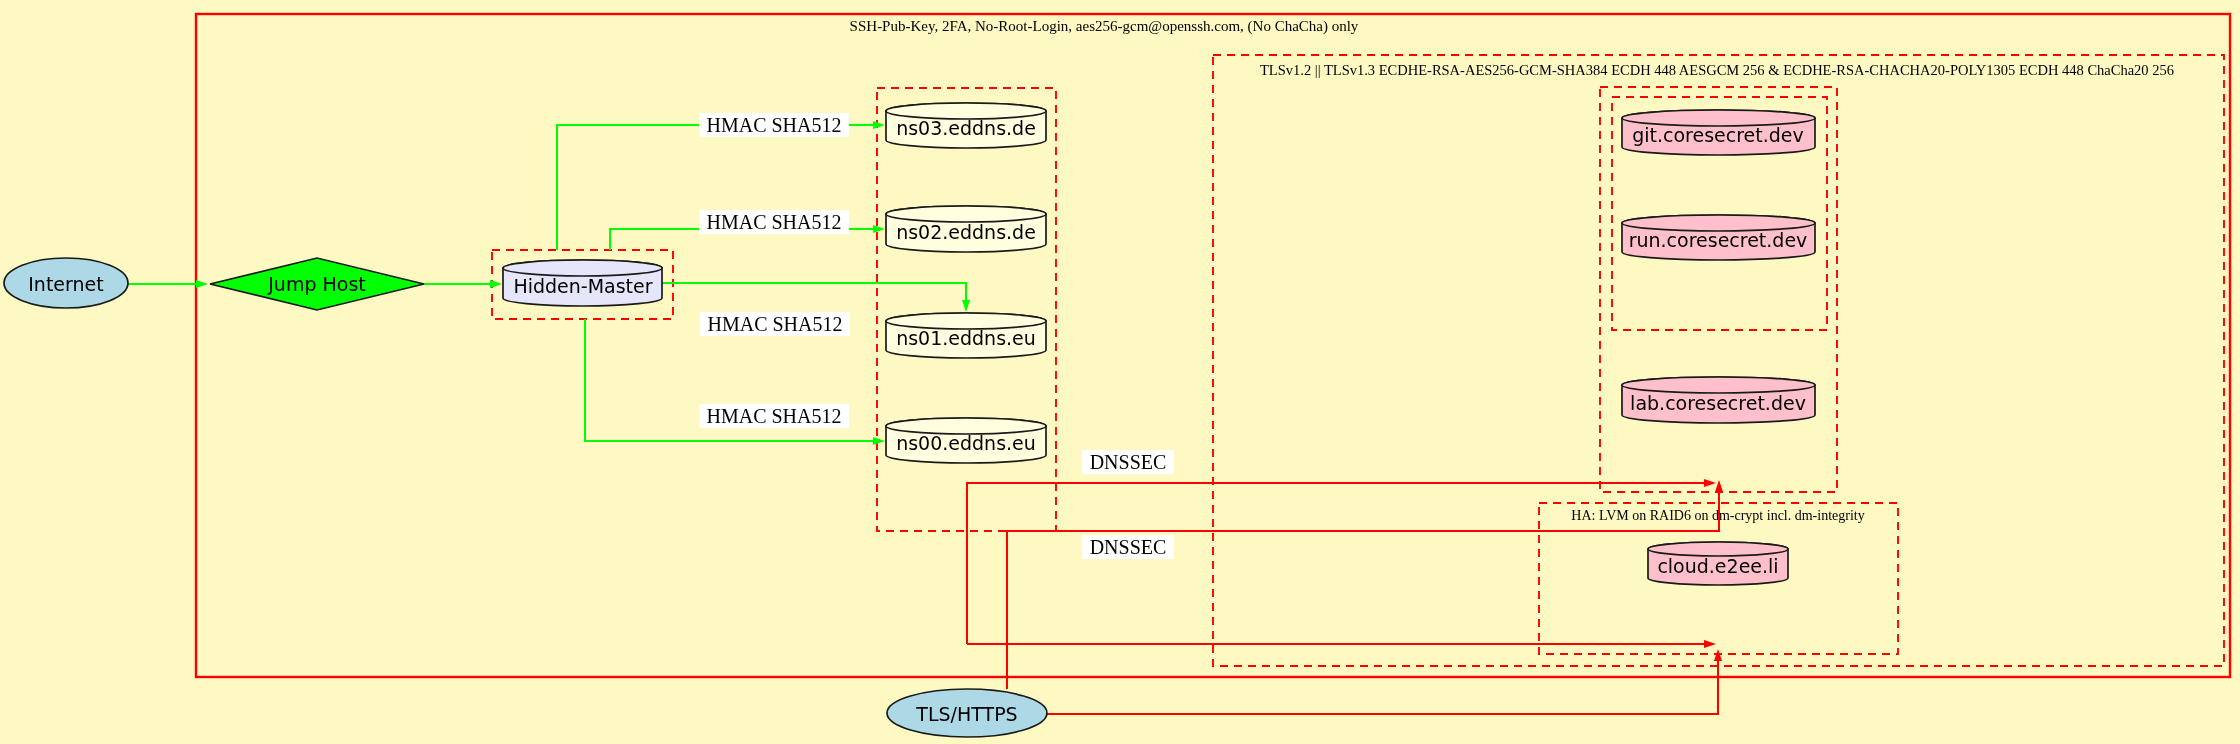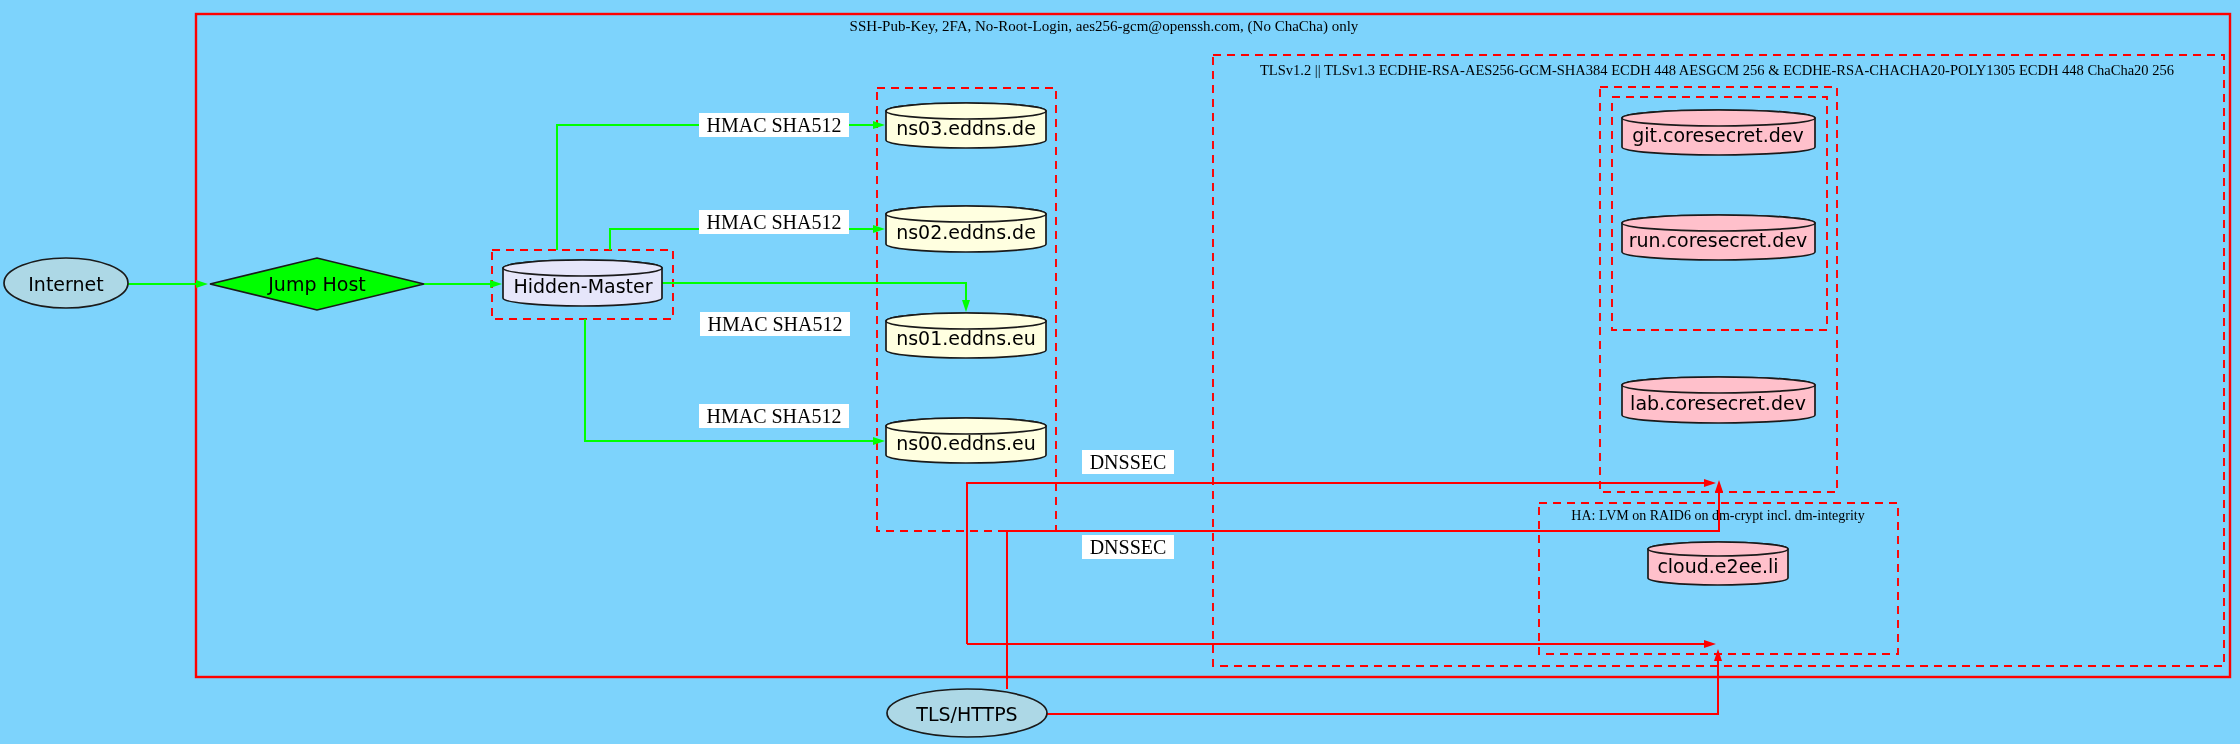--- a/index.html
+++ b/index.html
@@ -1,16 +1,16 @@
 <!DOCTYPE html>
 <html><head>
 <meta charset="utf-8">
 <style>
   html,body{margin:0;padding:0;background:#ffffff;}
-  .canvas-wrap{width:2240px;height:744px;position:relative;background:#7dd3fc;text-align:center;}
+  .canvas-wrap{width:2240px;height:744px;position:relative;background:#fef9c3;text-align:center;}
   svg{display:block;}
   .node-shape{stroke:#1a1a1a;stroke-width:1.7;}
   .edge{fill:none;stroke-width:2;}
   .cluster{fill:none;stroke-width:1.9;stroke-dasharray:8 6;}
   .outer-rect{fill:none;stroke-width:2.4;}
   .node-label{font-family:"DejaVu Sans",sans-serif;font-size:19px;text-anchor:middle;fill:#000000;}
   .edge-label{font-family:"Liberation Serif",serif;font-size:20px;text-anchor:middle;fill:#000000;}
   .cluster-label{font-family:"Liberation Serif",serif;text-anchor:middle;fill:#000000;}
   .label-mask{fill:#ffffff;}
 </style>

